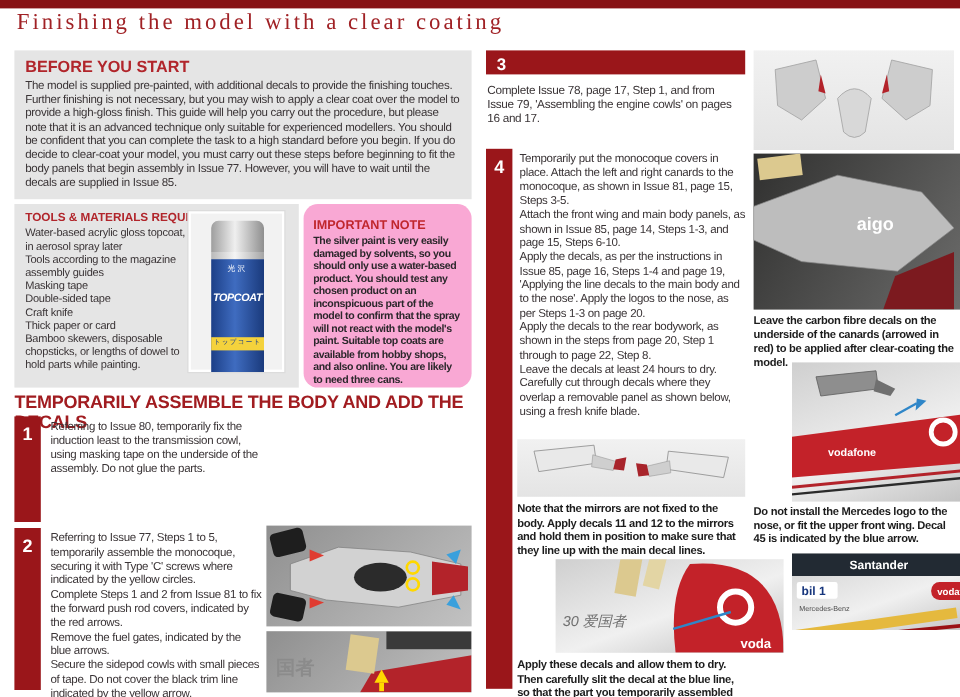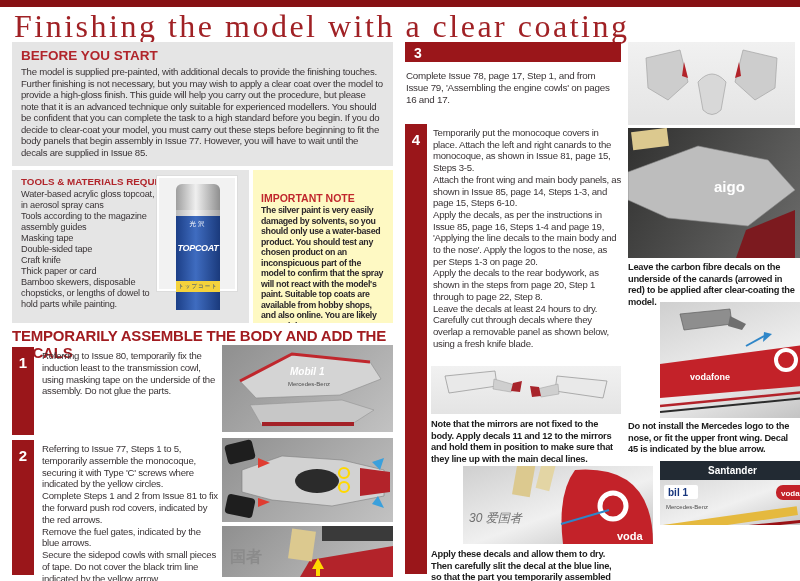--- a/index.html
+++ b/index.html
@@ -5,24 +5,24 @@
   * { margin:0; padding:0; box-sizing:border-box; }
   html,body { background:#ffffff; }
   body { font-family:"Liberation Sans", sans-serif; }
   #page { position:relative; width:800px; height:581px; background:#fff; overflow:hidden; }
 
   
   #topbar { position:absolute; left:0; top:0; width:800px; height:7px; background:#871114; }
 
   #title { position:absolute; left:14px; top:8px; width:770px;
     font-family:"Liberation Serif", serif; font-weight:normal;
-    font-size:32px; letter-spacing:2.5px; color:#a02125; white-space:nowrap; }
+    font-size:19px; letter-spacing:2.5px; color:#a02125; white-space:nowrap; }
 
   .graybox { position:absolute; background:#e5e5e5; padding:6px 9px; overflow:hidden; }
-  .lavbox  { position:absolute; background:#fef9c3; padding:22px 8px; overflow:hidden; }
+  .lavbox  { position:absolute; background:#f9a8d4; padding:12px 8px; overflow:hidden;border-radius:12px; }
 
   .h-red   { color:#b1252b; font-weight:bold; }
   .h1size  { font-size:13.5px; margin-bottom:3px; }
   .h2size  { font-size:9.8px; margin-bottom:2px; }
   .h3size  { font-size:10.5px; color:#c0272d; margin-bottom:1px; }
 
   .t { color:#3a3436; letter-spacing:-0.25px; white-space:pre-line; }
   .bys-body { font-size:9.6px; line-height:11.5px; }
   .tool-item { font-size:9.2px; line-height:11px; color:#3a3436; letter-spacing:-0.2px; width:138px; }
   .note-body { font-size:8.8px; line-height:10.5px; font-weight:bold; color:#2b272b; letter-spacing:-0.3px; }
@@ -40,21 +40,21 @@
   .caption { position:absolute; font-weight:bold; font-size:9.3px; line-height:11.6px;
     color:#1c1c1c; letter-spacing:-0.25px; }
 
   .photo { position:absolute; overflow:hidden; background:linear-gradient(135deg,#8f8f8f,#c2c2c2); }
   .photo svg { display:block; }
   .photo-light { background:linear-gradient(180deg,#f1f1f1,#e4e4e4); }
   .photo-dark  { background:linear-gradient(120deg,#30302f,#6f6f6e); }
   .photo-sil   { background:linear-gradient(160deg,#cfcfcf,#f0f0f0 55%,#bdbdbd);margin-left:32px; }
 
   
-  #can-photo { position:absolute; left:157px; top:176px; width:80px; height:115px;
+  #can-photo { position:absolute; left:157px; top:176px; width:80px; height:134px;
     background:#f2f2f2; border:2px solid #ffffff; outline:1px solid #dcdcdc; }
   .can { position:absolute; left:17px; top:6px; width:44px; height:126px; }
   .can-cap { height:26px; background:linear-gradient(90deg,#9e9e9e,#efefef 45%,#8f8f8f); border-radius:6px 6px 0 0; }
   .can-shoulder { height:6px; background:linear-gradient(90deg,#b9b9b9,#f5f5f5 45%,#a5a5a5); }
   .can-body { height:94px; background:linear-gradient(90deg,#1c3f87,#3f6cc0 45%,#1a3a7c); position:relative; }
   .can-kanji { color:#fff; font-size:6.5px; text-align:center; padding-top:4px; letter-spacing:2px; }
   .can-name { color:#ffffff; font-weight:bold; font-style:italic; font-size:9px; text-align:center; margin-top:14px; letter-spacing:-0.3px; }
   .can-band { position:absolute; left:0; bottom:18px; width:100%; height:11px; background:#f4d23c;
     color:#1c3f87; font-size:5.5px; text-align:center; line-height:11px; letter-spacing:1px; }
 </style>
@@ -67,21 +67,21 @@
 
   <h1 id="title">Finishing the model with a clear coating</h1>
 
   <div class="graybox" style="left:12px; top:42px; width:381px; height:124px;">
     <div class="h-red h1size">BEFORE YOU START</div>
     <div class="t bys-body">The model is supplied pre-painted, with additional decals to provide the finishing touches. Further finishing is not necessary, but you may wish to apply a clear coat over the model to provide a high-gloss finish. This guide will help you carry out the procedure, but please note that it is an advanced technique only suitable for experienced modellers. You should be confident that you can complete the task to a high standard before you begin. If you do decide to clear-coat your model, you must carry out these steps before beginning to fit the body panels that begin assembly in Issue 77. However, you will have to wait until the decals are supplied in Issue 85.</div>
   </div>
 
   <div class="graybox" style="left:12px; top:170px; width:237px; height:153px;">
     <div class="h-red h2size">TOOLS &amp; MATERIALS REQUIRED</div>
-    <div class="tool-item">Water-based acrylic gloss topcoat, in aerosol spray cans</div>
+    <div class="tool-item">Water-based acrylic gloss topcoat, in aerosol spray later</div>
     <div class="tool-item">Tools according to the magazine assembly guides</div>
     <div class="tool-item">Masking tape</div>
     <div class="tool-item">Double-sided tape</div>
     <div class="tool-item">Craft knife</div>
     <div class="tool-item">Thick paper or card</div>
     <div class="tool-item">Bamboo skewers, disposable chopsticks, or lengths of dowel to hold parts while painting.</div>
   </div>
 
   <div id="can-photo">
     <div class="can">
@@ -100,32 +100,20 @@
     <div class="note-body">The silver paint is very easily damaged by solvents, so you should only use a water-based product. You should test any chosen product on an inconspicuous part of the model to confirm that the spray will not react with the model's paint. Suitable top coats are available from hobby shops, and also online. You are likely to need three cans.</div>
   </div>
 
   <h2 id="section-heading">TEMPORARILY ASSEMBLE THE BODY AND ADD THE DECALS</h2>
 
   <div class="num-bar v-bar" style="left:12px; top:347px; height:88px;">
     <span class="n">1</span>
   </div>
   <div class="step-text t" style="left:42px; top:350px; width:174px;">Referring to Issue 80, temporarily fix the induction least to the transmission cowl, using masking tape on the underside of the assembly. Do not glue the parts.</div>
 
-  <div class="photo" style="left:222px; top:345px; width:171px; height:87px;">
-    <svg width="171" height="87" viewBox="0 0 171 87">
-      <g>
-        <polygon points="18,36 70,9 148,17 159,34 118,50 34,53" fill="#d4d4d4" stroke="#8a8a8a" stroke-width="0.6"></polygon>
-        <path d="M18,36 L70,9 L148,17" stroke="#c0272d" stroke-width="3" fill="none"></path>
-        <polygon points="28,60 120,55 152,65 130,79 40,81" fill="#c7c7c7" stroke="#939393" stroke-width="0.6"></polygon>
-        <rect x="40" y="77" width="92" height="4" fill="#a42127"></rect>
-      </g>
-      <text x="68" y="30" font-size="10" font-weight="bold" font-style="italic" fill="#ffffff">Mobil 1</text>
-      <text x="66" y="41" font-size="6" fill="#4d4d4d">Mercedes-Benz</text>
-    </svg>
-  </div>
 
   <div class="num-bar v-bar" style="left:12px; top:440px; height:135px;">
     <span class="n">2</span>
   </div>
   <div class="step-text t" style="left:42px; top:443px; width:178px;">Referring to Issue 77, Steps 1 to 5, temporarily assemble the monocoque, securing it with Type 'C' screws where indicated by the yellow circles.
 Complete Steps 1 and 2 from Issue 81 to fix the forward push rod covers, indicated by the red arrows.
 Remove the fuel gates, indicated by the blue arrows.
 Secure the sidepod cowls with small pieces of tape. Do not cover the black trim line indicated by the yellow arrow.</div>
 
   <div class="photo" style="left:222px; top:438px; width:171px; height:84px;">

